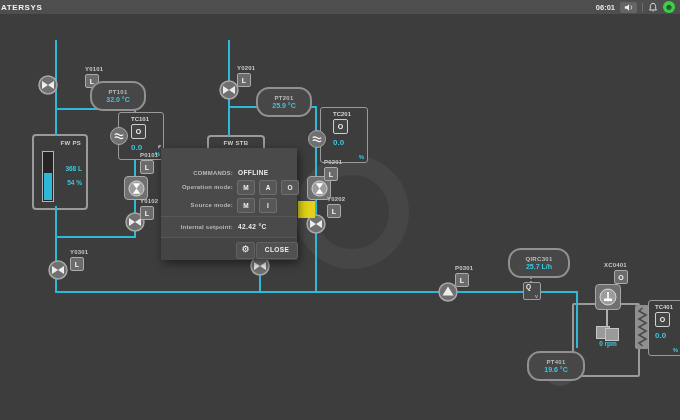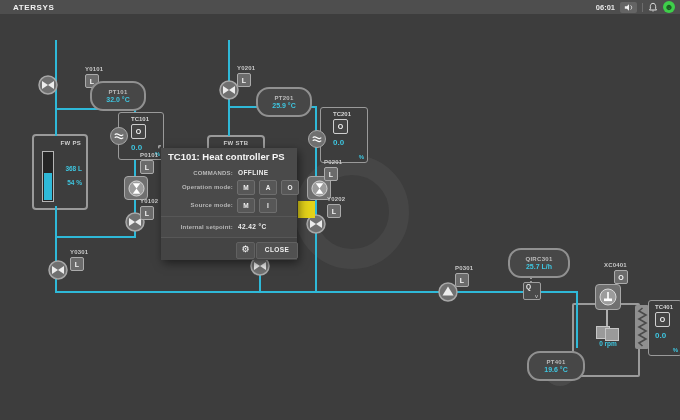--- a/index.html
+++ b/index.html
@@ -1,20 +1,20 @@
 <!DOCTYPE html>
 <html><head>
 <meta charset="utf-8">
 <style>
   html,body{margin:0;padding:0;background:#2e2e2e;font-family:"Liberation Sans",sans-serif;}
   .stage{position:relative;width:680px;height:420px;background:#3d3d3d;overflow:hidden;}
 
   
   .topbar{position:absolute;top:0;left:0;right:0;height:14px;background:#4e4e4e;display:flex;align-items:center;z-index:80;}
-  .brand{color:#f2f2f2;font-size:8px;font-weight:bold;letter-spacing:.6px;margin-left:13px;}
+  .brand{color:#f2f2f2;font-size:8px;font-weight:bold;letter-spacing:.6px;margin-left:1px;}
   .topbar-right{margin-left:auto;display:flex;align-items:center;gap:5px;padding-right:5px;}
   .time{color:#e8e8e8;font-size:7.5px;font-weight:bold;}
   .icon-btn{width:17px;height:11px;background:#646464;border-radius:2px;display:flex;align-items:center;justify-content:center;cursor:pointer;}
   .tb-divider{width:1px;height:9px;background:#6d6d6d;}
   .avatar{width:12px;height:12px;border-radius:50%;background:#3ecf4a;color:#1a5a21;font-size:9px;line-height:12px;text-align:center;overflow:hidden;}
 
   
   .ring{position:absolute;left:295px;top:155px;width:74px;height:74px;border:20px solid #464646;border-radius:50%;z-index:0;}
   .wdot{position:absolute;left:543px;top:352px;width:34px;height:34px;border-radius:50%;background:#4a4a4a;z-index:0;}
 
@@ -302,21 +302,20 @@
     <span class="pill-label">QIRC301</span>
     <span class="pill-value">25.7 L/h</span>
   </div>
   <div class="pill" style="left:527px;top:351px;width:54px;height:26px;">
     <span class="pill-label">PT401</span>
     <span class="pill-value">19.6 °C</span>
   </div>
 
   <div class="dialog">
     <span class="dlg-corner">⌜</span>
-    <div class="dlg-title">TC101: Heat controller PS</div>
 
     <span class="dlg-label" style="top:22px;">COMMANDS:</span>
     <span class="dlg-value" style="left:77px;top:21px;">OFFLINE</span>
 
     <span class="dlg-label" style="top:36px;">Operation mode:</span>
     <div class="dlg-btnrow" style="left:76px;top:32px;">
       <div class="dlg-btn">M</div>
       <div class="dlg-btn">A</div>
       <div class="dlg-btn">O</div>
     </div>

